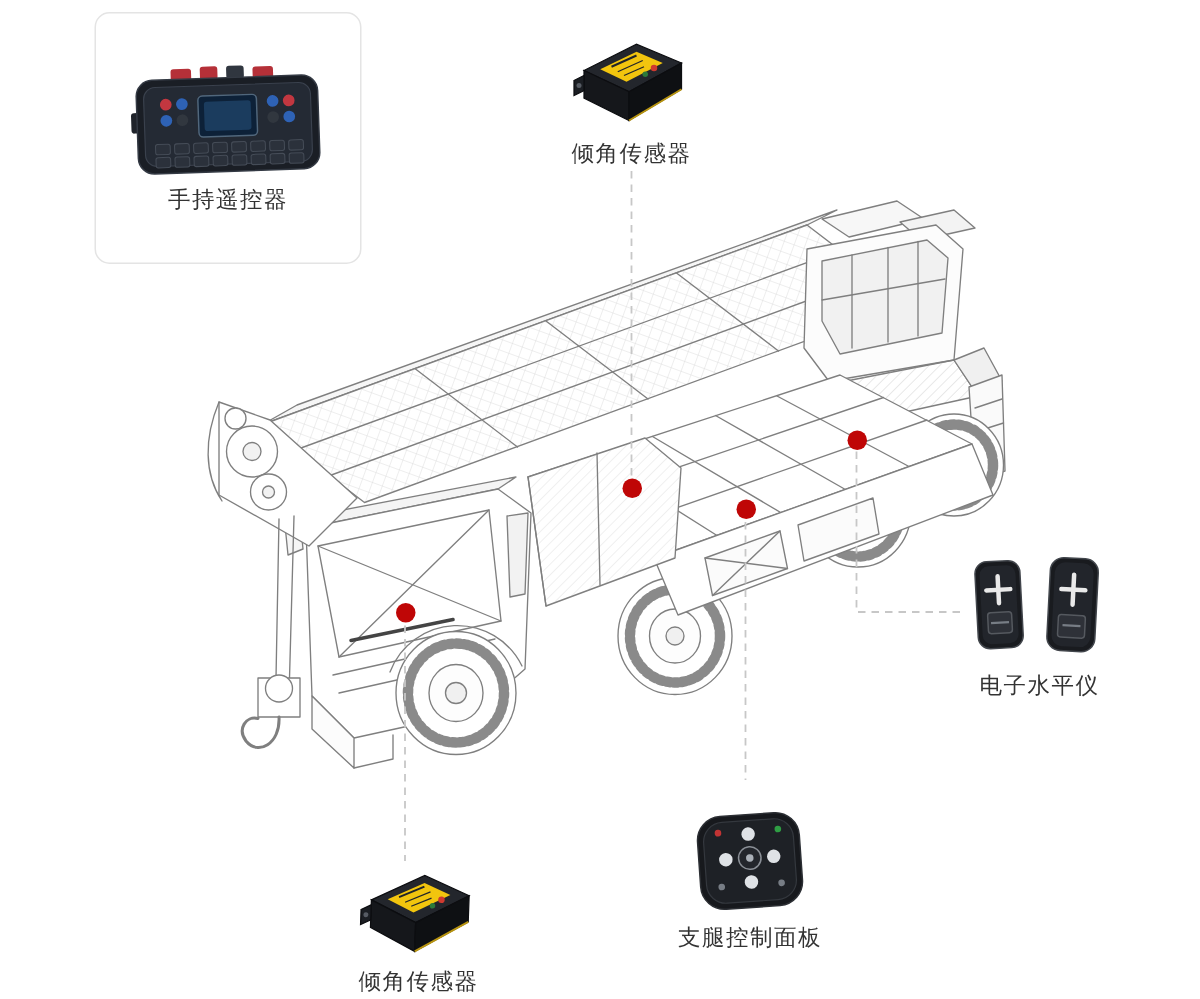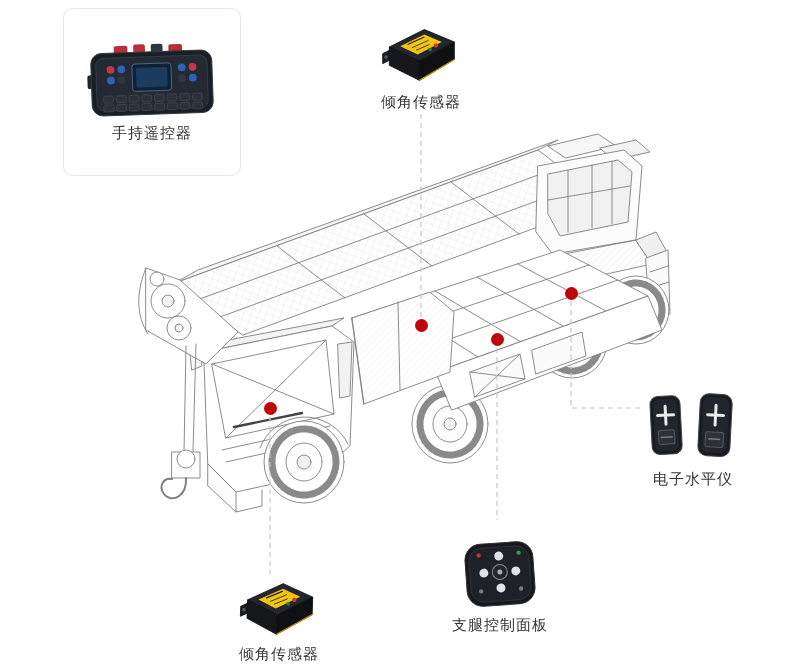--- a/index.html
+++ b/index.html
@@ -15,21 +15,21 @@
          font-family:"DejaVu Sans","Liberation Sans",sans-serif}
   .layer{position:absolute;left:0;top:0;width:800px;height:666px}
   .marker{position:absolute;width:13px;height:13px;border-radius:50%;background:var(--marker-red)}
   .connector{stroke:var(--connector-gray);stroke-width:1.2;fill:none;stroke-dasharray:5 4}
   .callout{position:absolute;display:flex;flex-direction:column;align-items:center}
   .lbl{font-size:15px;color:var(--label-text);letter-spacing:1px;white-space:nowrap;text-align:center}
   .remote-box{left:63px;top:8px;width:178px;height:168px;border:1px solid var(--callout-border);
               border-radius:10px;justify-content:center;}
   .tilt-top{left:378px;top:22px;width:86px;gap:6px}
   .tilt-bottom{left:236px;top:576px;width:86px;gap:4px}
-  .level-box{left:646px;top:388px;width:94px;gap:6px}
+  .level-box{left:646px;top:366px;width:94px;gap:6px}
   .panel-box{left:456px;top:538px;width:88px;gap:6px}
   .accent-yellow{fill:var(--sensor-yellow)}
 </style>
 </head>
 <body>
 
 <svg width="0" height="0" style="position:absolute" aria-hidden="true">
   <defs>
     <symbol id="tilt-box" viewBox="0 0 96 78">
       <polygon points="10,30 52,9 88,24 46,47" fill="#23262c" stroke="#0c0d10" stroke-width="1"></polygon>

